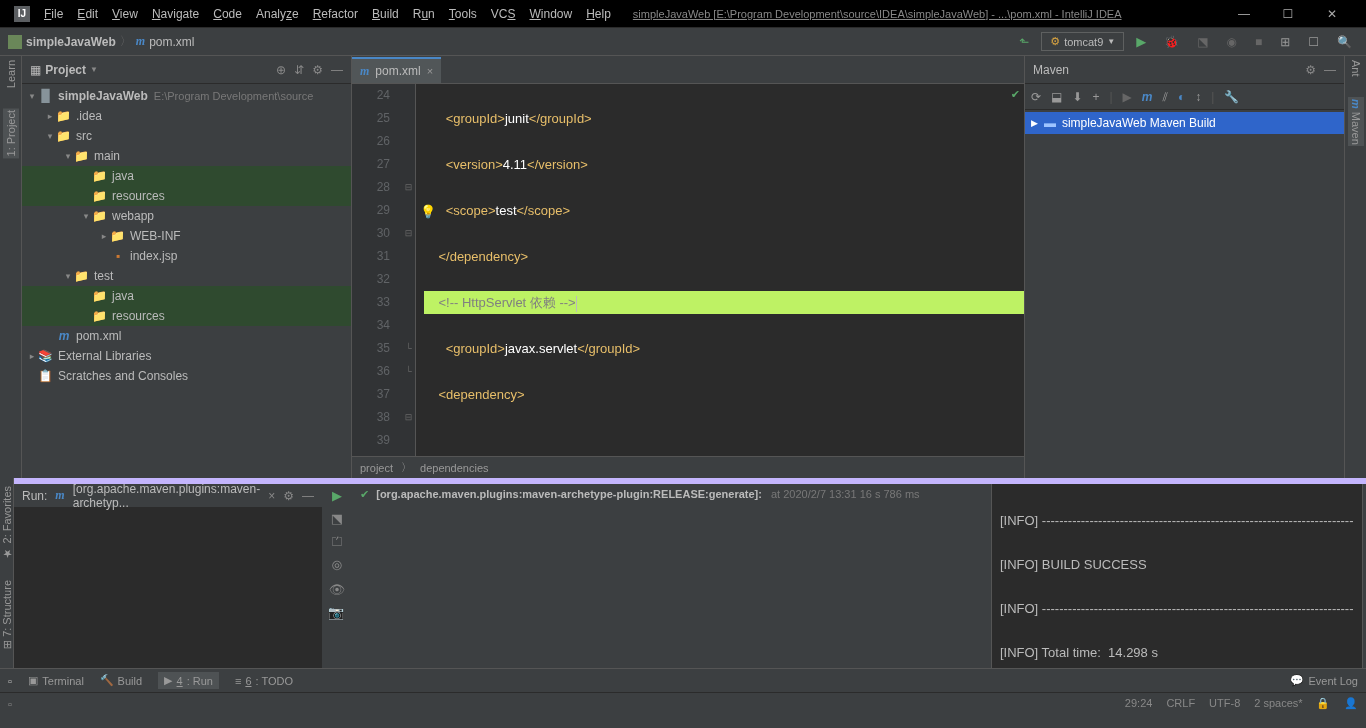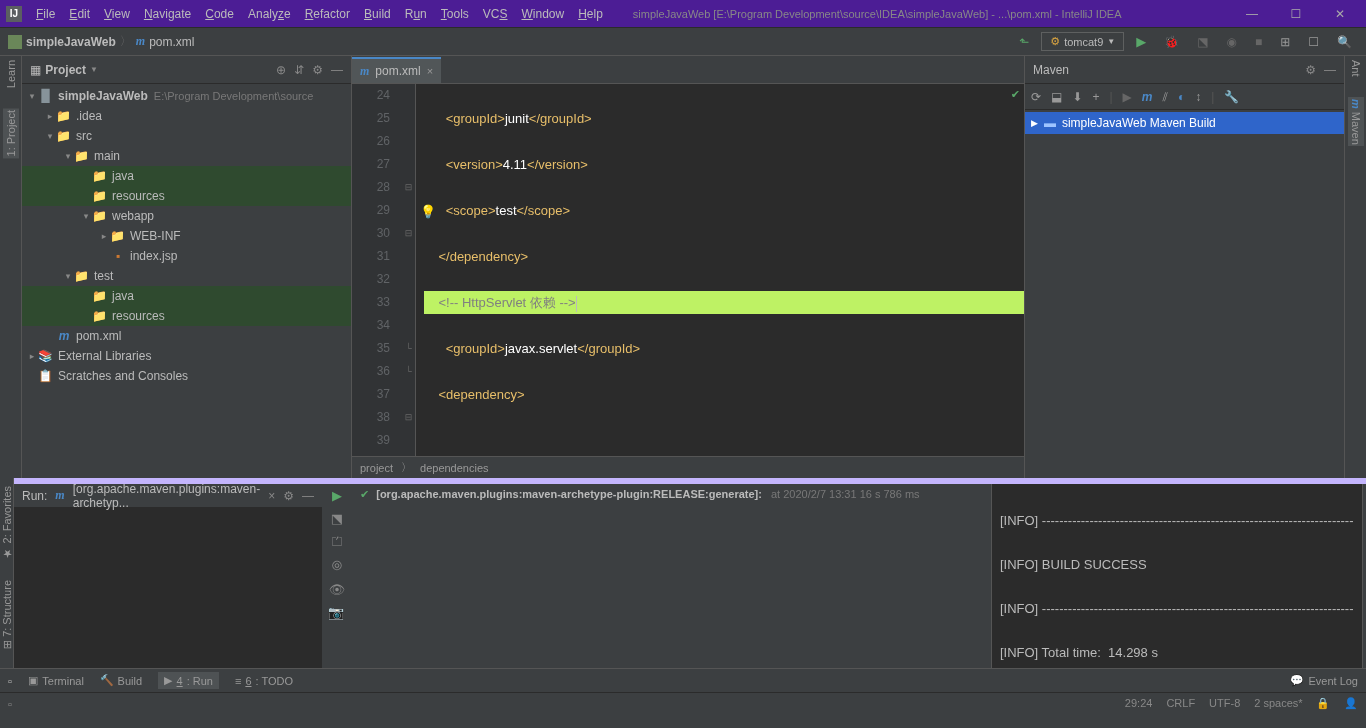--- a/index.html
+++ b/index.html
@@ -1,22 +1,22 @@
 <!DOCTYPE html>
 <html><head>
 <meta charset="utf-8">
 <style>
 * { margin: 0; padding: 0; box-sizing: border-box; font-family: "Segoe UI", Arial, sans-serif; }
 body { background: #3c3f41; color: #bbbbbb; font-size: 12px; overflow: hidden; width: 1366px; height: 728px; }
-.titlebar { height: 28px; background: #4c1d95; display: flex; align-items: center; padding: 0 6px; border-bottom: 1px solid #2b2b2b; }
+.titlebar { height: 28px; background: #000000; display: flex; align-items: center; padding: 0 14px; border-bottom: 1px solid #2b2b2b; }
 .titlebar .logo { width: 16px; height: 16px; background: #5b5e61; display: flex; align-items: center; justify-content: center; font-size: 10px; font-weight: bold; color: #fff; margin-right: 8px; }
 .menu { display: flex; gap: 2px; }
 .menu span { padding: 3px 6px; cursor: pointer; }
 .menu u { text-decoration: underline; }
-.title-text { margin-left: 24px; color: #888; font-size: 11px; flex: 1; }
+.title-text { margin-left: 16px; color: #888; font-size: 11px; flex: 1; text-decoration: underline; }
 .win-controls { display: flex; gap: 4px; }
 .win-controls div { width: 40px; height: 24px; display: flex; align-items: center; justify-content: center; cursor: pointer; color: #aaa; }
 .navbar { height: 28px; background: #3c3f41; display: flex; align-items: center; padding: 0 8px; border-bottom: 1px solid #555; }
 .breadcrumb { display: flex; align-items: center; gap: 4px; }
 .breadcrumb .proj-icon { width: 14px; height: 14px; background: #6a8759; }
 .breadcrumb .m-icon { color: #4a88c7; font-weight: bold; font-style: italic; font-family: serif; }
 .nav-right { margin-left: auto; display: flex; align-items: center; gap: 6px; }
 .nav-btn { padding: 3px 6px; cursor: pointer; color: #999; }
 .run-config { border: 1px solid #5e6060; padding: 2px 8px; display: flex; align-items: center; gap: 4px; font-size: 11px; }
 .run-config .tomcat-icon { color: #d9a441; }

